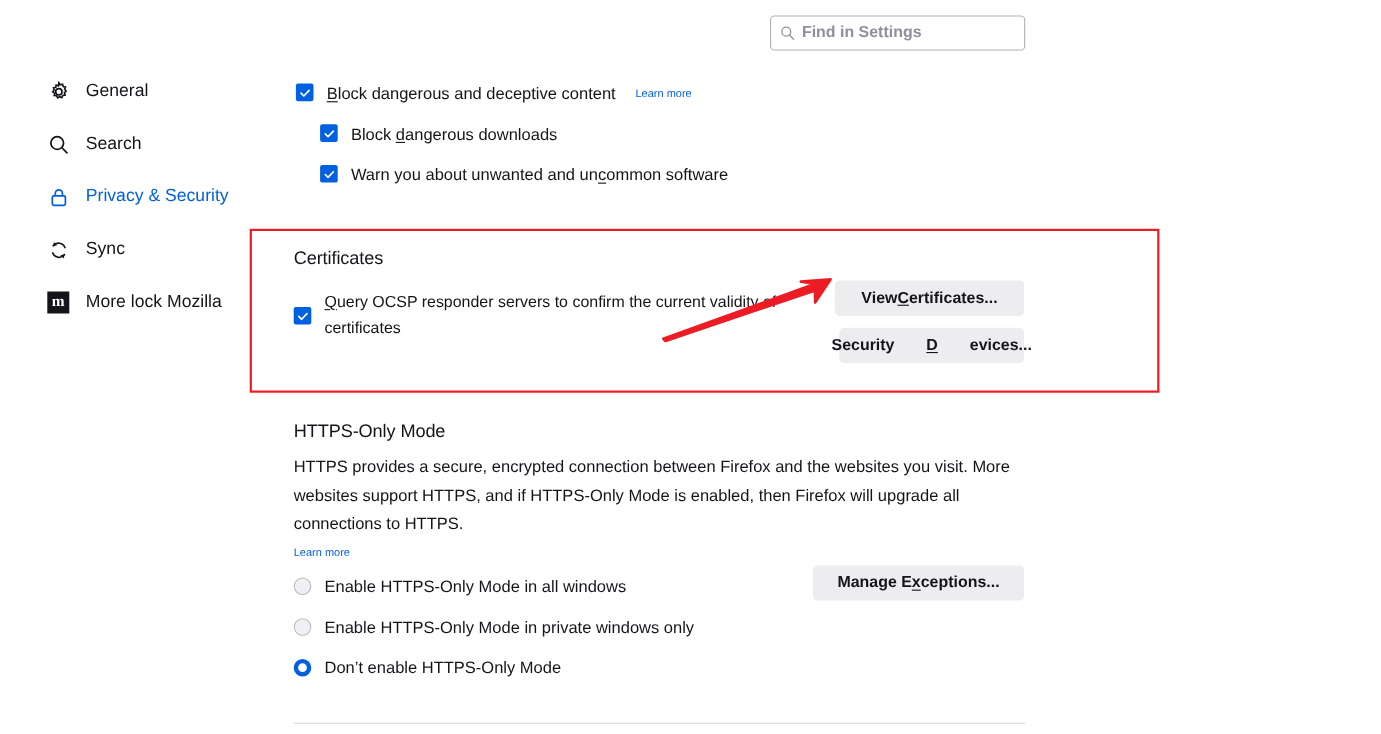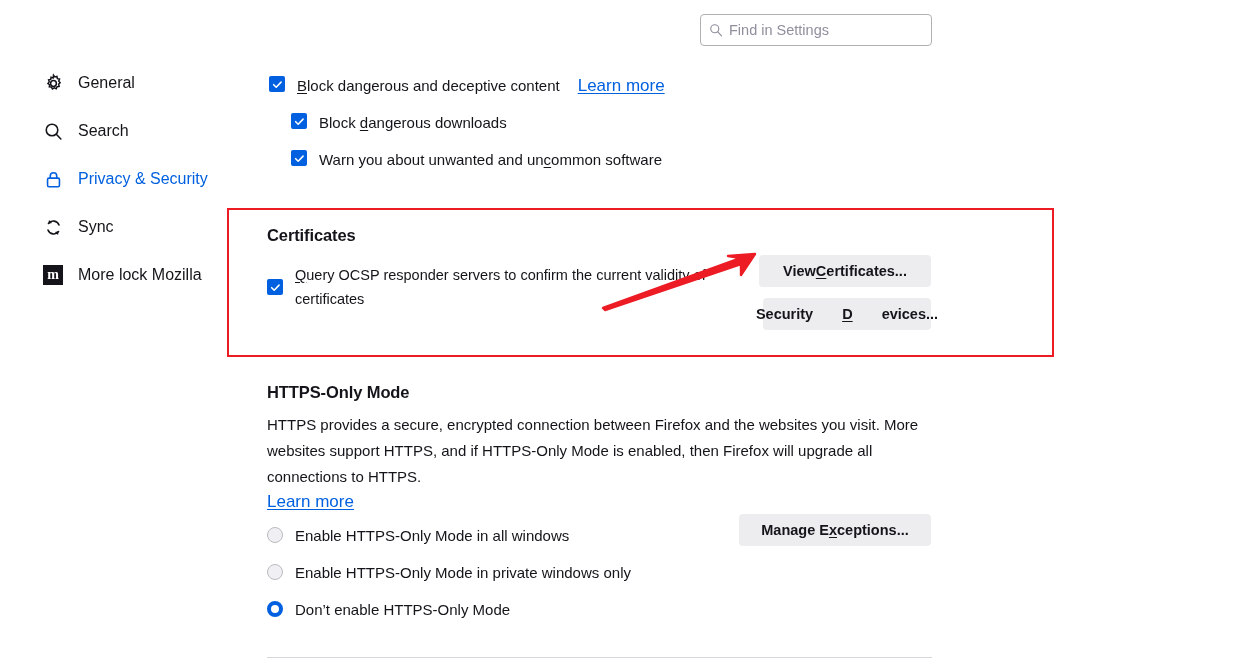--- a/index.html
+++ b/index.html
@@ -26,20 +26,21 @@
     background: #fff;
     display: flex; align-items: center;
     padding: 0 8px;
   }
   .search-icon { width: 14px; height: 14px; flex: 0 0 14px; margin-right: 6px; }
   .search-input {
     border: none; outline: none; background: transparent;
     font-family: "Liberation Sans", sans-serif;
     font-size: 14.5px; color: #a16207; width: 100%;
     padding: 0;
+    font-weight: bold;
   }
   .search-input::placeholder { color: #8f8f9d; opacity: 1; }
 
   
   .sidebar { position: absolute; left: 42px; top: 68px; width: 200px; }
   .nav-item {
     display: flex; align-items: center;
     height: 30px; margin-bottom: 18px;
     cursor: pointer; color: #15141a;
   }
@@ -71,38 +72,38 @@
     cursor: pointer;
   }
   .cbox svg { display: block; }
 
   .cb-label {
     font-size: 15px; line-height: 20px; color: #15141a;
     margin-left: 12px; cursor: default;
   }
   .akey { text-decoration: underline; text-underline-offset: 2px; }
   .link {
-    color: #0060df; text-decoration: underline;
-    text-underline-offset: 2px; cursor: pointer; font-size: 17px; text-align: right;
+    color: #0060df; 
+    text-underline-offset: 2px; cursor: pointer; font-size: 10px; text-align: right;
   }
 
   #chk-block-dangerous { position: absolute; left: 2px; top: 76px; }
   #chk-block-downloads { position: absolute; left: 24px; top: 113px; }
   #chk-warn-unwanted  { position: absolute; left: 24px; top: 150px; }
 
   
   .redbox {
     position: absolute; left: 227px; top: 208px;
     width: 827px; height: 149px;
     border: 2.5px solid #ed1c24;
     pointer-events: none;
   }
   .cert-section { position: absolute; left: 267px; top: 226px; width: 700px; }
   .section-title {
-    font-size: 16.5px; font-weight: bold; color: #15141a;
+    font-size: 16.5px; font-weight: normal; color: #15141a;
     margin: 0 0 18px 0; letter-spacing: -0.1px;
   }
   .cert-row { display: flex; align-items: center; }
   .cert-text {
     font-size: 14.5px; line-height: 24px; color: #15141a;
     margin-left: 12px; width: 470px;
   }
 
   .btn {
     background: #ededf0; border: none; border-radius: 4px;

